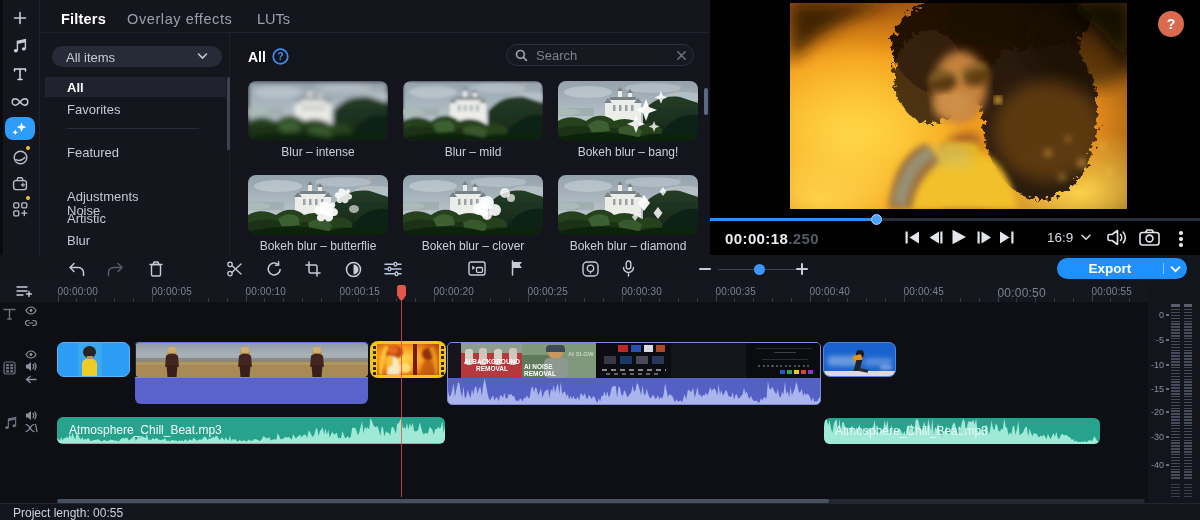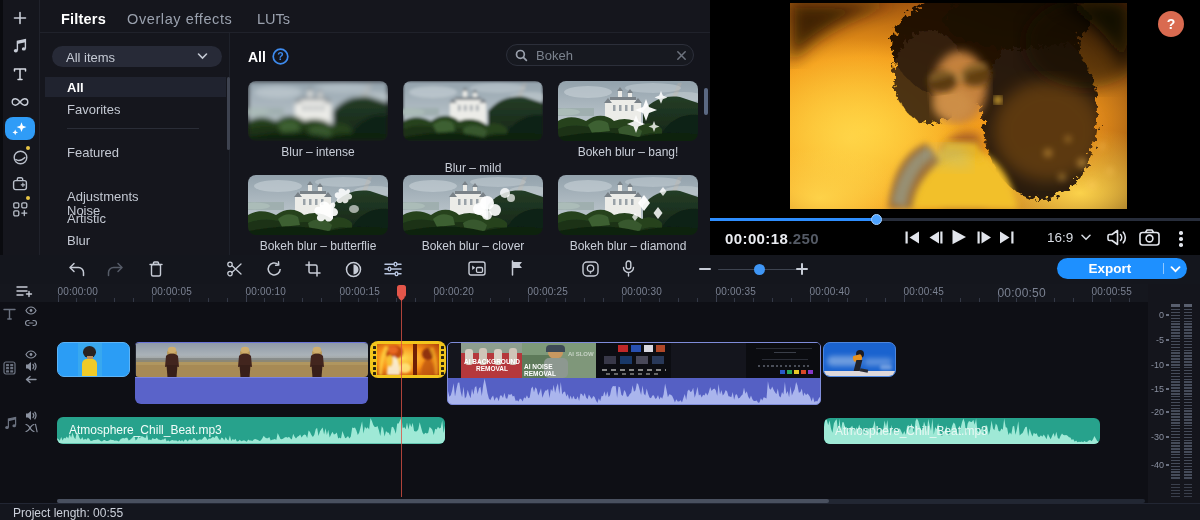--- a/index.html
+++ b/index.html
@@ -90,21 +90,21 @@
 <div class="abs" style="left:248px;top:49px;font-size:14px;font-weight:bold;color:#ffffff;">All</div>
 <svg class="abs" style="left:272px;top:48px" width="17" height="17" viewBox="0 0 17 17">
       <circle cx="8.5" cy="8.5" r="7.3" fill="none" stroke="#3e8bee" stroke-width="1.7"></circle>
       <text x="8.5" y="12.2" font-size="10.5" font-weight="bold" fill="#3e8bee" text-anchor="middle" font-family="Liberation Sans">?</text>
     </svg>
 <div class="abs" style="left:506px;top:44px;width:188px;height:22px;border-radius:11px;background:#171920;border:1px solid #2c2f3a;"></div>
 <svg class="abs" style="left:515px;top:49px" width="13" height="13" viewBox="0 0 13 13">
       <circle cx="5.4" cy="5.4" r="3.9" fill="none" stroke="#9aa0ac" stroke-width="1.7"></circle>
       <path d="M8.4 8.4l3 3" stroke="#9aa0ac" stroke-width="1.7" stroke-linecap="round"></path>
     </svg>
-<div class="abs" style="left:536px;top:48px;font-size:13px;color:#7b828d;">Bokeh</div>
+<div class="abs" style="left:536px;top:48px;font-size:13px;color:#7b828d;">Search</div>
 <svg class="abs" style="left:676px;top:50px" width="11" height="11" viewBox="0 0 11 11">
       <path d="M1.8 1.8l7.4 7.4M9.2 1.8l-7.4 7.4" stroke="#6d737e" stroke-width="1.5" stroke-linecap="round"></path>
     </svg>
 <div class="abs" style="left:704px;top:88px;width:4px;height:27px;border-radius:2px;background:#5b6983;"></div>
 
 
 
 <svg width="0" height="0" style="position:absolute">
       <defs>
 <linearGradient id="sky" x1="0" y1="0" x2="0" y2="1">
@@ -211,21 +211,21 @@
         <use href="#castle" filter="url(#b0)"></use>
         <use href="#bokeh_clover" filter="url(#b0)"></use>
       </svg>
     </div><div class="abs" style="left:558px;top:175px;width:140px;height:60px;border-radius:8px;overflow:hidden;">
       <svg width="140" height="60" viewBox="0 0 140 60">
         <use href="#castle" filter="url(#b0)"></use>
         <use href="#bokeh_diamond" filter="url(#b0)"></use>
       </svg>
     </div>
 <div class="abs" style="left:248px;top:145px;width:140px;text-align:center;font-size:12px;color:#c9ced8;">Blur – intense</div>
-<div class="abs" style="left:403px;top:161px;width:140px;text-align:center;font-size:12px;color:#c9ced8;">Blur – mild</div>
+<div class="abs" style="left:403px;top:145px;width:140px;text-align:center;font-size:12px;color:#c9ced8;">Blur – mild</div>
 <div class="abs" style="left:558px;top:145px;width:140px;text-align:center;font-size:12px;color:#c9ced8;">Bokeh blur – bang!</div>
 <div class="abs" style="left:248px;top:239px;width:140px;text-align:center;font-size:12px;color:#c9ced8;">Bokeh blur – butterflie</div>
 <div class="abs" style="left:403px;top:239px;width:140px;text-align:center;font-size:12px;color:#c9ced8;">Bokeh blur – clover</div>
 <div class="abs" style="left:558px;top:239px;width:140px;text-align:center;font-size:12px;color:#c9ced8;">Bokeh blur – diamond</div>
 
 
 <div class="abs" style="left:710px;top:0;width:490px;height:258px;background:#000;"></div>
 <div class="abs" style="left:790px;top:3px;width:337px;height:206px;overflow:hidden;">
       <svg width="337" height="206" viewBox="0 0 337 206">
 <defs>

